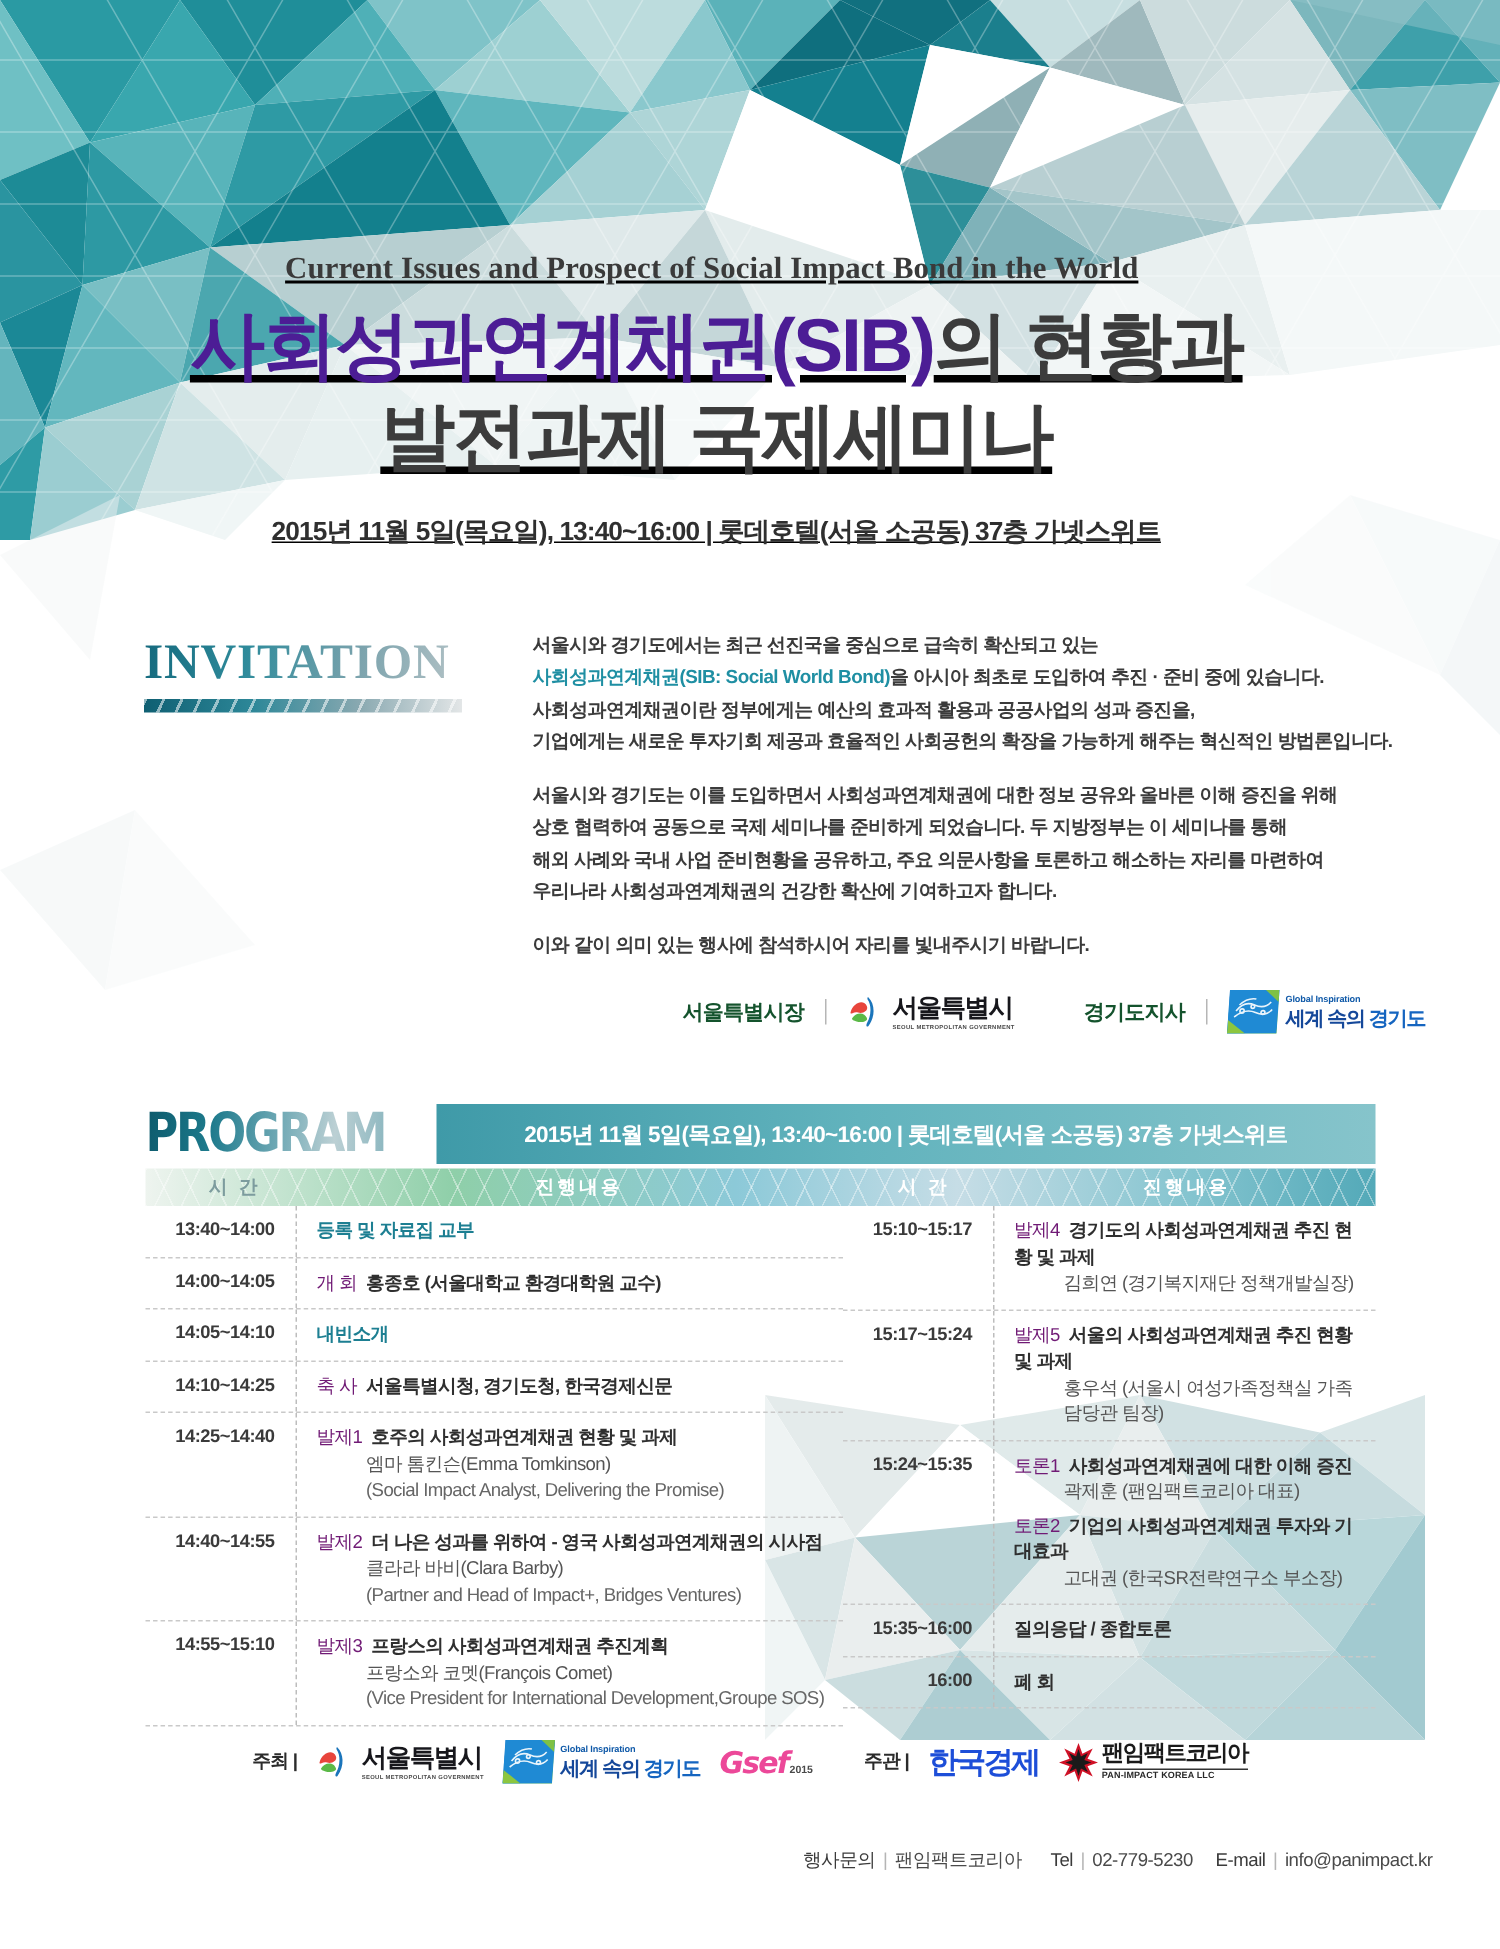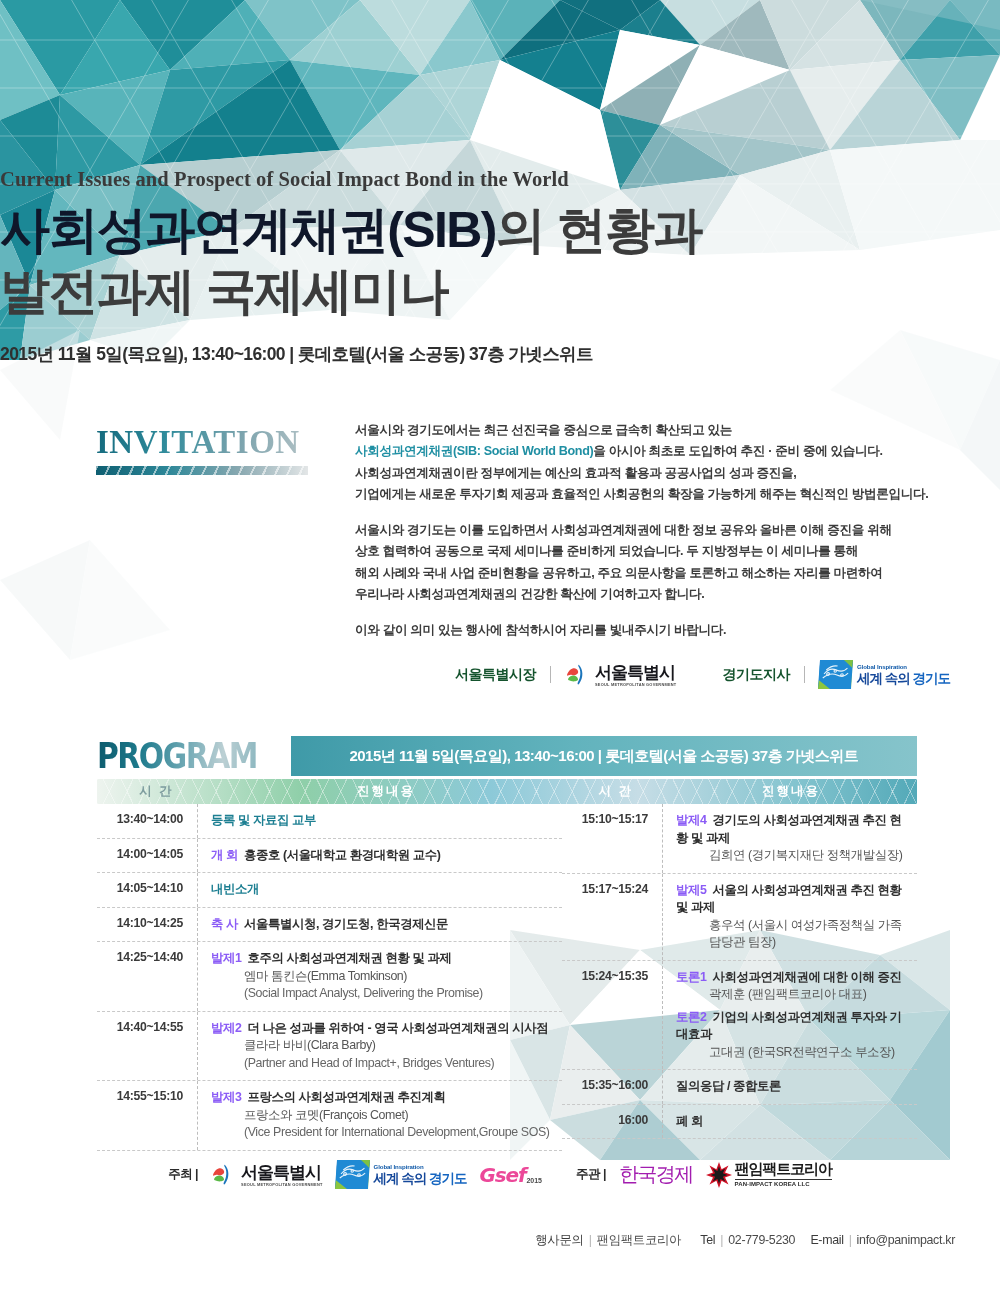--- a/index.html
+++ b/index.html
@@ -40,39 +40,40 @@
     width: 440px; height: 230px;
     pointer-events: none;
     opacity: .95;
   }
 
   
   .header {
     position: absolute;
     left: 0; top: 168px;
     width: 955px;
-    text-align: left;
+    text-align: center;
+    text-decoration: underline;
   }
   .eyebrow {
     font-family: "Liberation Serif", "DejaVu Serif", serif;
     font-size: 20.5px;
     font-weight: 700;
     letter-spacing: .1px;
     color: #3a3a3a;
     padding-right: 6px;
   }
   .title-ko {
     margin-top: 9px;
     font-size: 50px;
     font-weight: 700;
     line-height: 1.22;
     color: #3c3c3c;
     letter-spacing: -1.6px;
   }
-  .title-ko .hl { color: #0f172a; }
+  .title-ko .hl { color: #4c1d95; }
   .title-ko .ln2 { display: block; }
   .datetime {
     margin-top: 20px;
     font-size: 17.5px;
     font-weight: 700;
     color: #2f2f2f;
     letter-spacing: -.6px;
   }
 
   
@@ -253,21 +254,21 @@
   .pdesc {
     flex: 1;
     padding: 8px 4px 8px 13px;
     border-left: 1px dashed #bdbdbd;
     font-size: 12.4px;
     line-height: 17.5px;
     color: #3a3a3a;
     letter-spacing: -.4px;
     min-height: 33px;
   }
-  .pdesc .lead { font-weight: 700; color: #8b5cf6; margin-right: 3px; }
+  .pdesc .lead { font-weight: 400; color: #701a75; margin-right: 3px; }
   .pdesc .strong { font-weight: 700; color: #2f2f2f; }
   .pdesc .teal { color: #1d7f92; font-weight: 700; }
   .pdesc .sub { display: block; padding-left: 33px; color: #555; font-weight: 400; }
   .pdesc .sub2 { display: block; padding-left: 33px; color: #666; font-weight: 400; }
   .pdesc .blk { display: block; }
   .pdesc .mt { margin-top: 5px; }
 
   
   .foot-logos {
     position: absolute;
@@ -280,21 +281,21 @@
     font-size: 12.5px; font-weight: 700; color: #2b2b2b; letter-spacing: -.5px;
   }
   .gsef { display: flex; align-items: flex-end; gap: 1px; }
   .gsef .g1 {
     font-family: "DejaVu Sans", sans-serif;
     font-size: 20px; font-weight: 700; color: #ec4899; letter-spacing: -1.2px;
     font-style: italic;
   }
   .gsef .g2 { font-size: 7px; font-weight: 700; color: #4a4a4a; padding-bottom: 3px; }
   .hk {
-    font-size: 20px; font-weight: 400; color: #a21caf; letter-spacing: -1.6px;
+    font-size: 20px; font-weight: 700; color: #1d4ed8; letter-spacing: -1.6px;
   }
   .pan { display: flex; align-items: center; gap: 3px; }
   .pan-star { width: 26px; height: 26px; }
   .pan-txt { line-height: 1.05; }
   .pan-txt .k {
     font-size: 15px; font-weight: 700; color: #1a1a1a; letter-spacing: -1.1px;
   }
   .pan-txt .e {
     display: block; font-size: 6px; font-weight: 700; color: #2a2a2a;
     letter-spacing: .1px; border-top: 1px solid #333; margin-top: 1px; padding-top: 1px;

